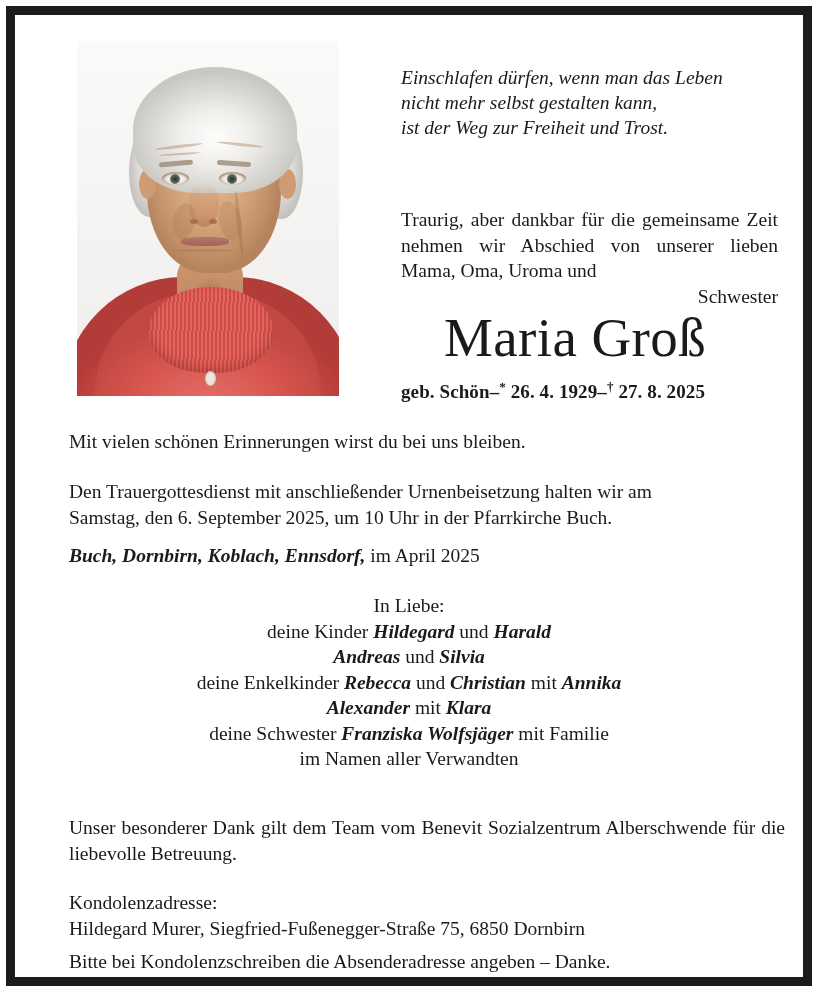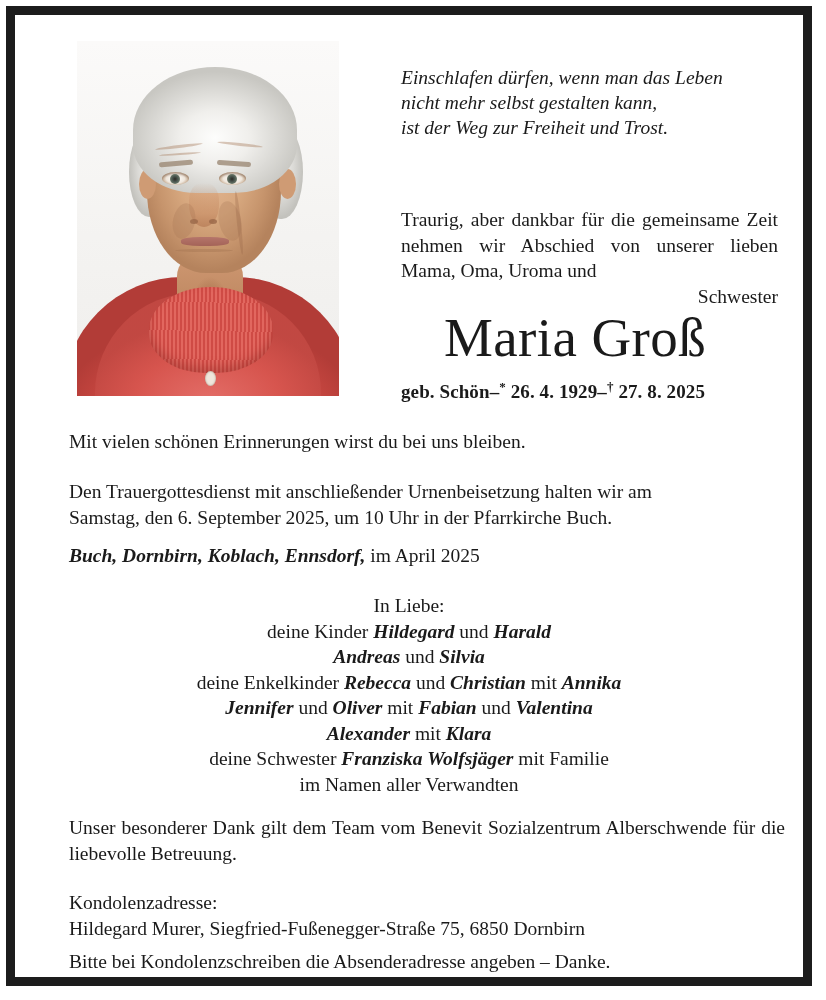--- a/index.html
+++ b/index.html
@@ -246,21 +246,20 @@
 
   <div class="p p-places">
     <b>Buch, Dornbirn, Koblach, Ennsdorf,</b><span> im April 2025</span>
   </div>
 
   <div class="family">
     <div>In Liebe:</div>
     <div><span>deine Kinder </span><b>Hildegard</b><span> und </span><b>Harald</b></div>
     <div><span></span><b>Andreas</b><span> und </span><b>Silvia</b></div>
     <div><span>deine Enkelkinder </span><b>Rebecca</b><span> und </span><b>Christian</b><span> mit </span><b>Annika</b></div>
-    <div><b>Jennifer</b><span> und </span><b>Oliver</b><span> mit </span><b>Fabian</b><span> und </span><b>Valentina</b></div>
     <div><b>Alexander</b><span> mit </span><b>Klara</b></div>
     <div><span>deine Schwester </span><b>Franziska Wolfsjäger</b><span> mit Familie</span></div>
     <div>im Namen aller Verwandten</div>
   </div>
 
   <div class="p p-thanks just">Unser besonderer Dank gilt dem Team vom Benevit Sozialzentrum Alber­schwende für die liebevolle Betreuung.</div>
 
   <div class="p p-kond">
     <div>Kondolenzadresse:</div>
     <div>Hildegard Murer, Siegfried-Fußenegger-Straße 75, 6850 Dornbirn</div>

